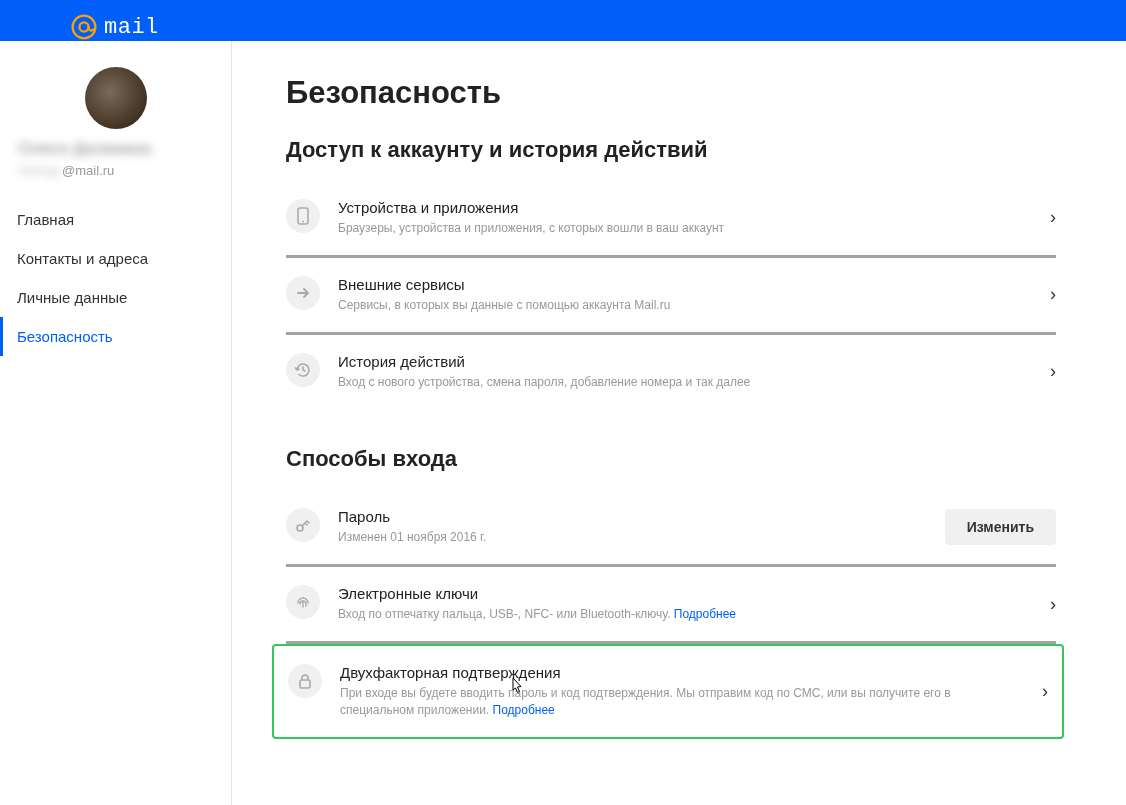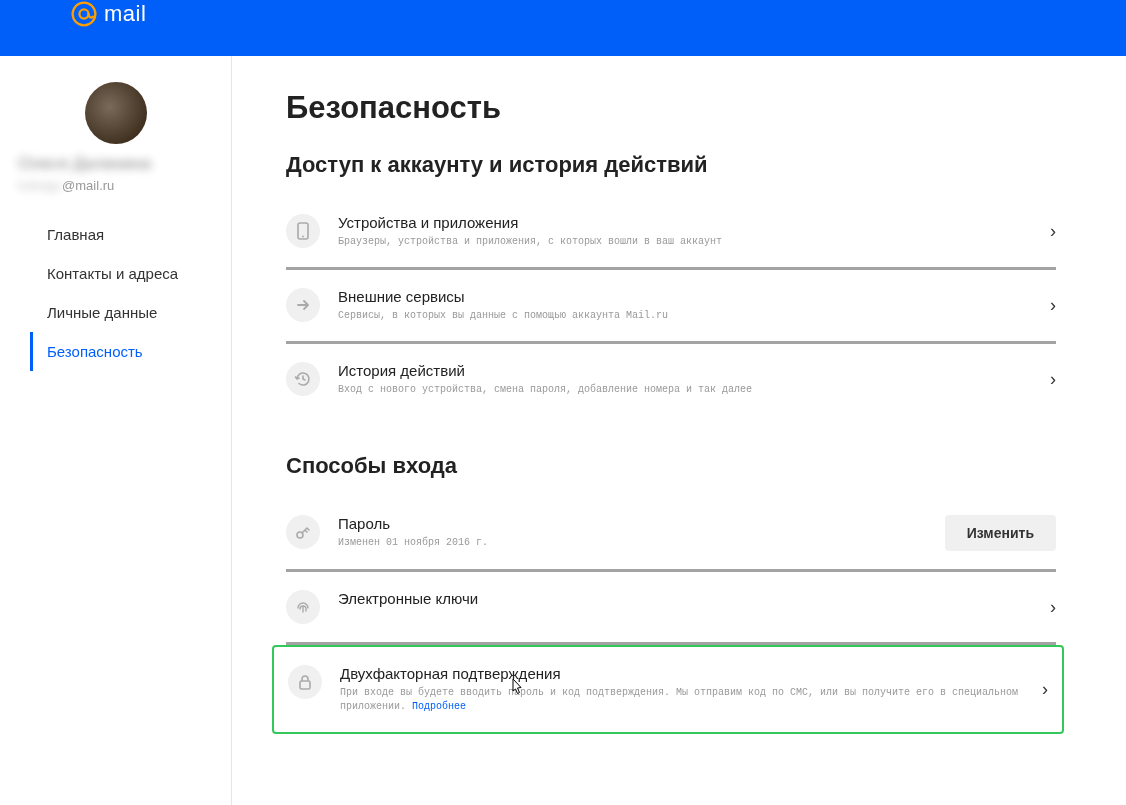--- a/index.html
+++ b/index.html
@@ -1,41 +1,41 @@
 <!DOCTYPE html>
 <html><head>
 <meta charset="utf-8">
 <style>
   * { box-sizing: border-box; margin: 0; padding: 0; }
   body { font-family: Arial, Helvetica, sans-serif; background: #fff; color: #333; font-size: 14px; }
-  .header { background: #005ff9; height: 56px; display: flex; align-items: flex-start; padding: 0 70px; }
+  .header { background: #005ff9; height: 41px; display: flex; align-items: flex-end; padding: 0 70px; font-family: Liberation Mono, monospace; }
   .logo { display: flex; align-items: center; gap: 6px; }
   .logo-at { width: 28px; height: 28px; }
   .logo-text { color: #fff; font-size: 22px; font-weight: 300; letter-spacing: 0.5px; }
   .page { display: flex; }
   .sidebar { width: 232px; padding: 26px 0 0 0; border-right: 1px solid #e6e6e6; min-height: 760px; }
   .profile { text-align: left; padding: 0 18px 22px; }
   .avatar { width: 62px; height: 62px; border-radius: 50%; background: radial-gradient(circle at 40% 40%, #7a6a5a 0%, #4a3a2a 60%, #2a1a0a 100%); margin: 0 auto 10px; display:block; }
   .username { color: #333; font-size: 17px; filter: blur(4px); opacity: 0.6; }
   .useremail { color: #999; font-size: 13px; margin-top: 4px; }
   .useremail .blurred { filter: blur(4px); opacity:0.6; }
-  .nav { list-style: none; padding-left: 30px; }
+  .nav { list-style: none; }
   .nav li { padding: 11px 18px 11px 14px; font-size: 15px; color: #333; cursor: pointer; border-left: 3px solid transparent; }
   .nav li.active { color: #005ff9; border-left: 3px solid #005ff9; }
   .main { flex: 1; padding: 34px 70px 40px 54px; }
   h1 { font-size: 31px; font-weight: 700; margin-bottom: 26px; color: #222; }
   h2 { font-size: 22px; font-weight: 700; margin-bottom: 18px; color: #222; }
   .section { margin-bottom: 38px; }
   .row { display: flex; align-items: flex-start; padding: 18px 0; border-bottom: 3px solid #a3a3a3; position: relative; cursor: pointer; }
   .row:last-child { border-bottom: none; }
   .row.highlighted { border: 2px solid #34c759; border-radius: 4px; padding: 18px 14px; margin-left: -14px; margin-right: -8px; }
   .row-icon { width: 34px; height: 34px; border-radius: 50%; background: #f0f0f0; display: flex; align-items: center; justify-content: center; flex-shrink: 0; color: #999; }
   .row-body { flex: 1; padding: 0 18px; }
   .row-title { font-size: 15px; color: #222; margin-bottom: 4px; }
-  .row-desc { font-size: 10px; color: #999; line-height: 1.4; font-family: Liberation Mono, monospace; }
+  .row-desc { font-size: 12px; color: #999; line-height: 1.4; }
   .row-desc a { color: #005ff9; text-decoration: none; }
   .row-action { align-self: center; }
   .chev { color: #333; font-size: 18px; }
   .btn { background: #f0f0f0; border: none; padding: 10px 22px; border-radius: 4px; font-size: 14px; color: #333; cursor: pointer; font-weight: bold; }
   .cursor { position: absolute; left: 233px; top: 30px; width: 18px; height: 22px; pointer-events: none; }
   svg { display: block; }
 </style>
 </head>
 <body>
 
@@ -135,20 +135,24 @@
       </div>
 
       <div class="row">
         <div class="row-icon">
           <svg width="18" height="18" viewBox="0 0 18 18">
               <path d="M4 10 a5 5 0 0 1 10 0 M6 11 a3 3 0 0 1 6 0 v2 M9 8 v6" fill="none" stroke="#aaa" stroke-width="1.4" stroke-linecap="round"></path>
             </svg>
         </div>
         <div class="row-body">
           <div class="row-title">Электронные ключи</div>
+          <div class="row-desc">
+            <span>Вход по отпечатку пальца, USB-, NFC- или Bluetooth-ключу.</span>
+            <a href="#">Подробнее</a>
+          </div>
         </div>
         <div class="row-action chev">›</div>
       </div>
 
       <div class="row highlighted">
         <div class="row-icon">
           <svg width="14" height="16" viewBox="0 0 14 16">
               <rect x="2" y="7" width="10" height="8" rx="1.5" fill="none" stroke="#aaa" stroke-width="1.6"></rect>
               <path d="M4 7 v-2 a3 3 0 0 1 6 0 v2" fill="none" stroke="#aaa" stroke-width="1.6"></path>
             </svg>

